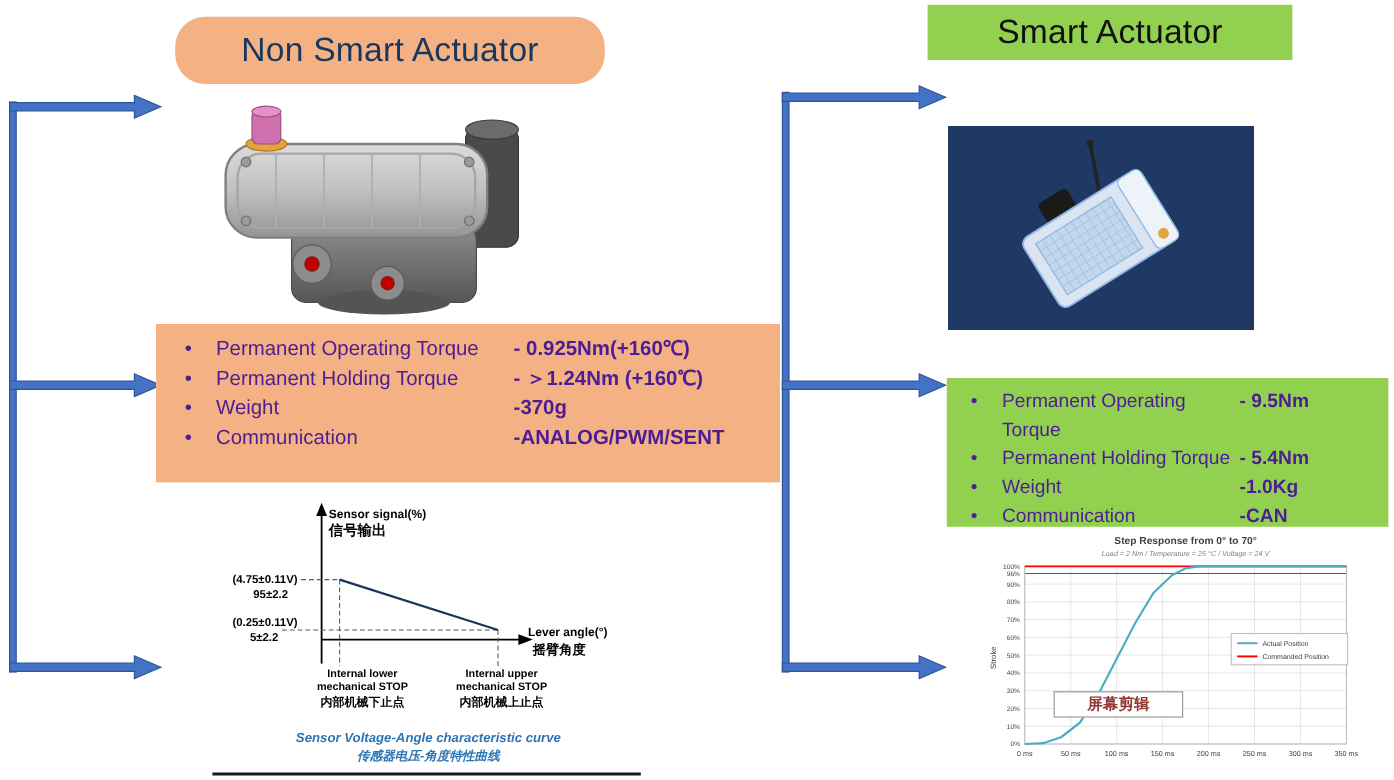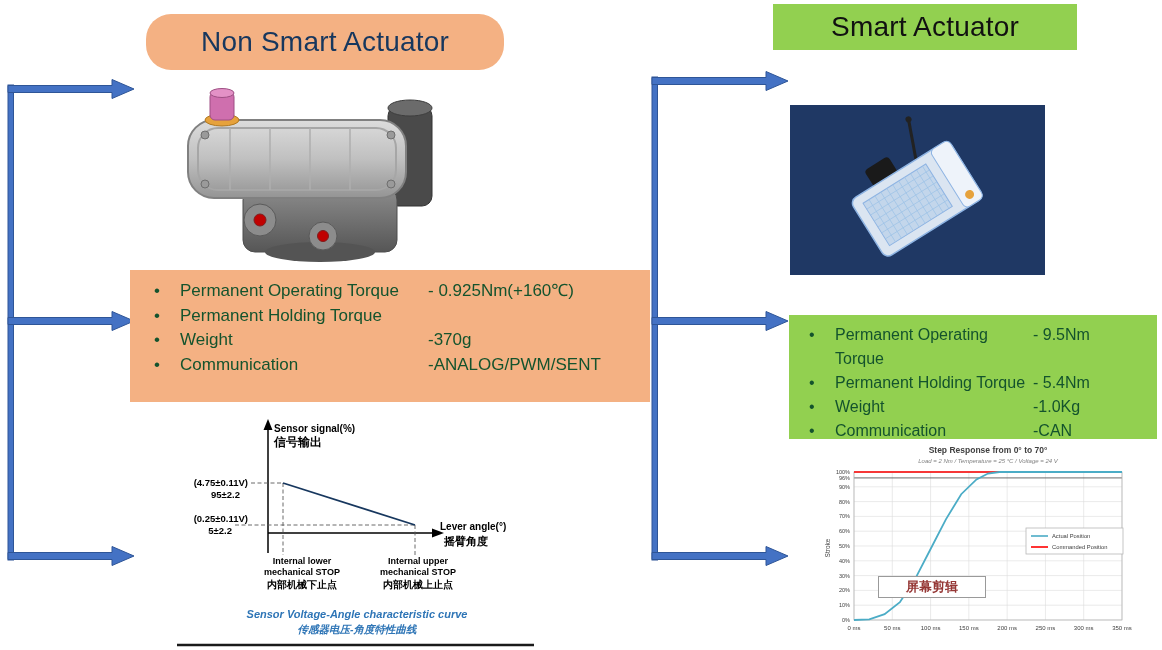--- a/index.html
+++ b/index.html
@@ -2,31 +2,31 @@
 <html><head>
 <meta charset="utf-8">
 <style>
   html,body{margin:0;padding:0;}
   body{width:1162px;height:650px;background:#ffffff;font-family:"Liberation Sans",sans-serif;}
   .slide{position:relative;width:1162px;height:650px;overflow:hidden;background:#ffffff;}
   .abs{position:absolute;}
   .hdr{display:flex;align-items:center;justify-content:center;font-size:28px;letter-spacing:.2px;}
   .hdr-orange{left:146px;top:14px;width:358px;height:56px;background:#F4B183;color:#17375E;border-radius:25px;}
   .hdr-green{left:773px;top:4px;width:304px;height:46px;background:#92D050;color:#111111;}
-  .spec-box{color:#14532d;}
+  .spec-box{color:#4c1d95;}
   .spec-orange{left:130px;top:270px;width:492px;height:117px;background:#F4B183;padding:9px 6px 6px 22px;font-size:17px;}
   .spec-green{left:789px;top:315px;width:346px;height:110px;background:#92D050;padding:8px 4px 6px 18px;font-size:16px;}
   .spec-list{list-style:none;margin:0;padding:0;}
   .spec-row{display:flex;align-items:baseline;}
   .spec-orange .spec-row{line-height:24.5px;}
   .spec-green .spec-row{line-height:24px;}
   .spec-row::before{content:"•";flex:0 0 26px;padding-left:2px;}
   .spec-orange .spec-label{flex:0 0 248px;}
   .spec-green .spec-label{flex:0 0 198px;}
-  .spec-value{white-space:nowrap;}
+  .spec-value{white-space:nowrap;font-weight:bold;}
   .prod-left{left:160px;top:78px;}
   .prod-right{left:790px;top:105px;}
   .sensor-chart{left:172px;top:415px;}
   .step-wrap{left:820px;top:440px;width:315px;height:262px;background:#ffffff;}
   .step-overlay{position:absolute;left:58px;top:136px;background:#ffffff;border:1px solid #9a9a9a;
     padding:1px 27px;color:#953735;font-size:13px;font-weight:bold;white-space:nowrap;}
   .arrows{left:0;top:0;pointer-events:none;}
   svg text{font-family:"Liberation Sans",sans-serif;}
 </style>
 </head>
@@ -112,20 +112,21 @@
   </svg>
 
   <div class="abs spec-box spec-orange">
     <ul class="spec-list">
       <li class="spec-row">
         <span class="spec-label">Permanent Operating Torque</span>
         <span class="spec-value">- 0.925Nm(+160℃)</span>
         </li>
       <li class="spec-row">
         <span class="spec-label">Permanent Holding Torque</span>
+        <span class="spec-value">- ＞1.24Nm (+160℃)</span>
         </li>
       <li class="spec-row">
         <span class="spec-label">Weight</span>
         <span class="spec-value">-370g</span>
         </li>
       <li class="spec-row">
         <span class="spec-label">Communication</span>
         <span class="spec-value">-ANALOG/PWM/SENT</span>
         </li>
     </ul>

